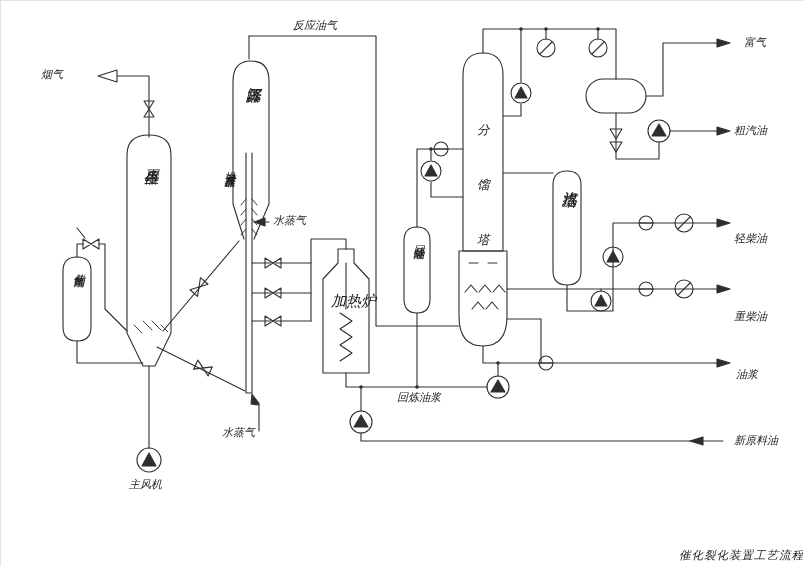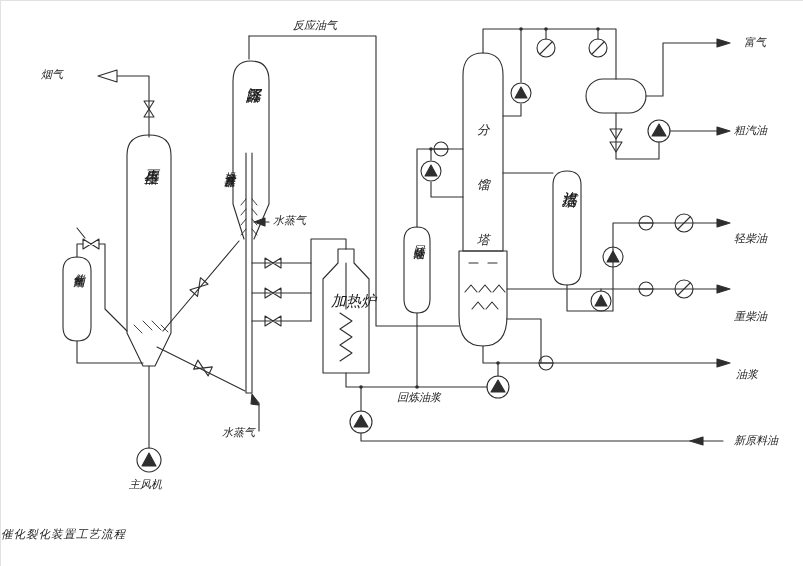--- a/index.html
+++ b/index.html
@@ -3,21 +3,21 @@
 <meta charset="utf-8">
 <style>
   html,body{margin:0;padding:0;background:#f4f4f4;font-family:"DejaVu Sans","Liberation Sans",sans-serif;}
   .stage{position:relative;width:803px;height:566px;margin:0 auto;background:#ffffff;border:1px solid #e2e2e2;overflow:hidden;}
   .stage svg{position:absolute;left:0;top:0;}
   .lbl{position:absolute;font-size:11px;line-height:1.15;color:#1c1c1c;white-space:nowrap;font-style:italic;}
   .vlbl{writing-mode:vertical-rl;text-orientation:upright;letter-spacing:1px;}
   .sm{font-size:11px;}
   .md{font-size:15px;}
   .big{font-size:12.5px;}
-  .title{left:0;right:0;text-align:left;font-size:11.5px;letter-spacing:1px;color:#222;}
+  .title{left:0;right:0;text-align:right;font-size:11.5px;letter-spacing:1px;color:#222;margin-top:21px;}
 </style>
 </head>
 <body>
 
 <div class="stage">
 
   <svg width="803" height="566" viewBox="0 0 803 566">
     <g stroke="#2e2e2e" stroke-width="1.1" fill="none" stroke-linecap="round" stroke-linejoin="round">
 
       <g>

